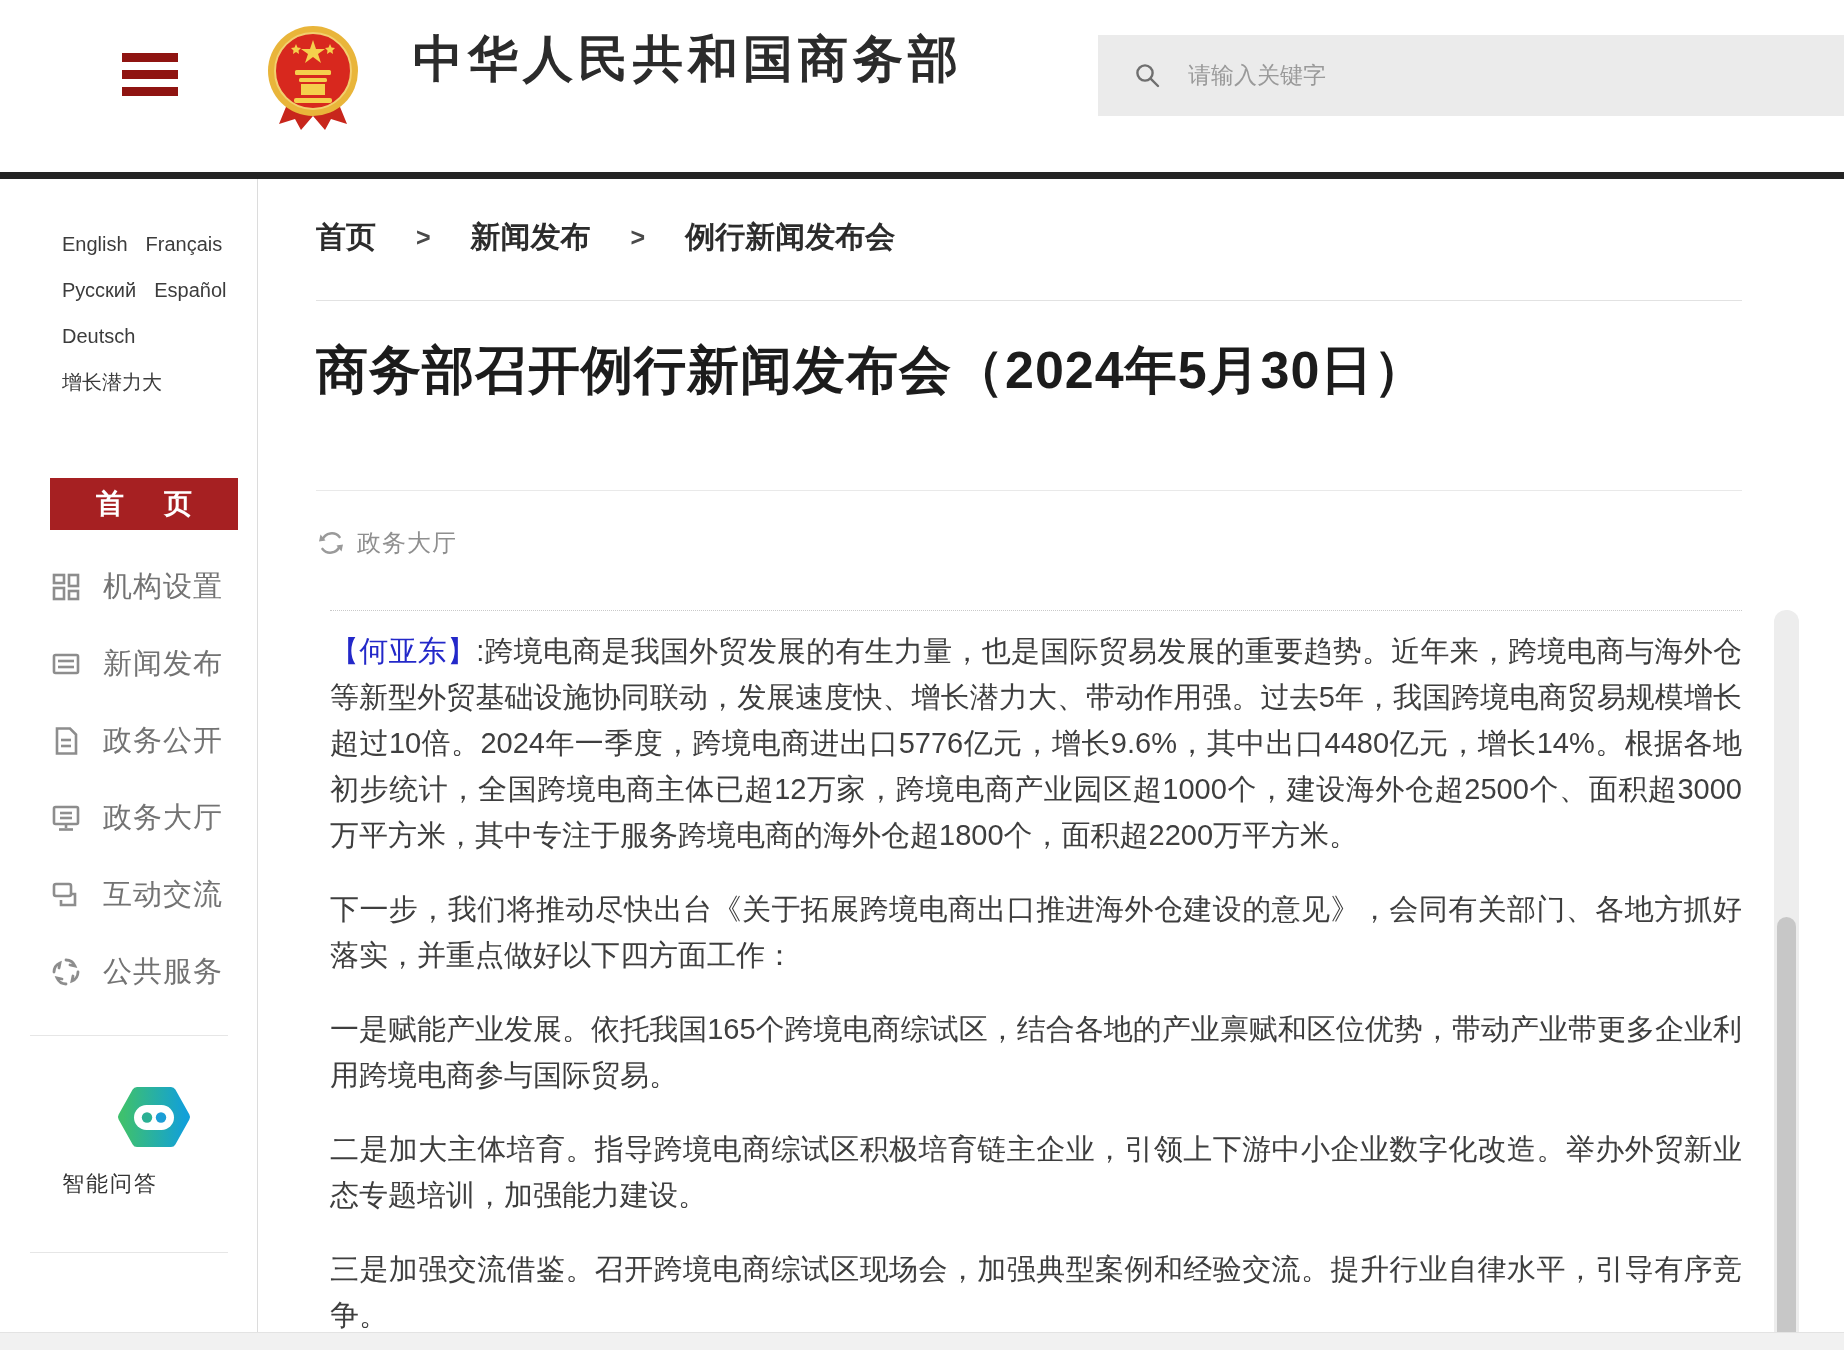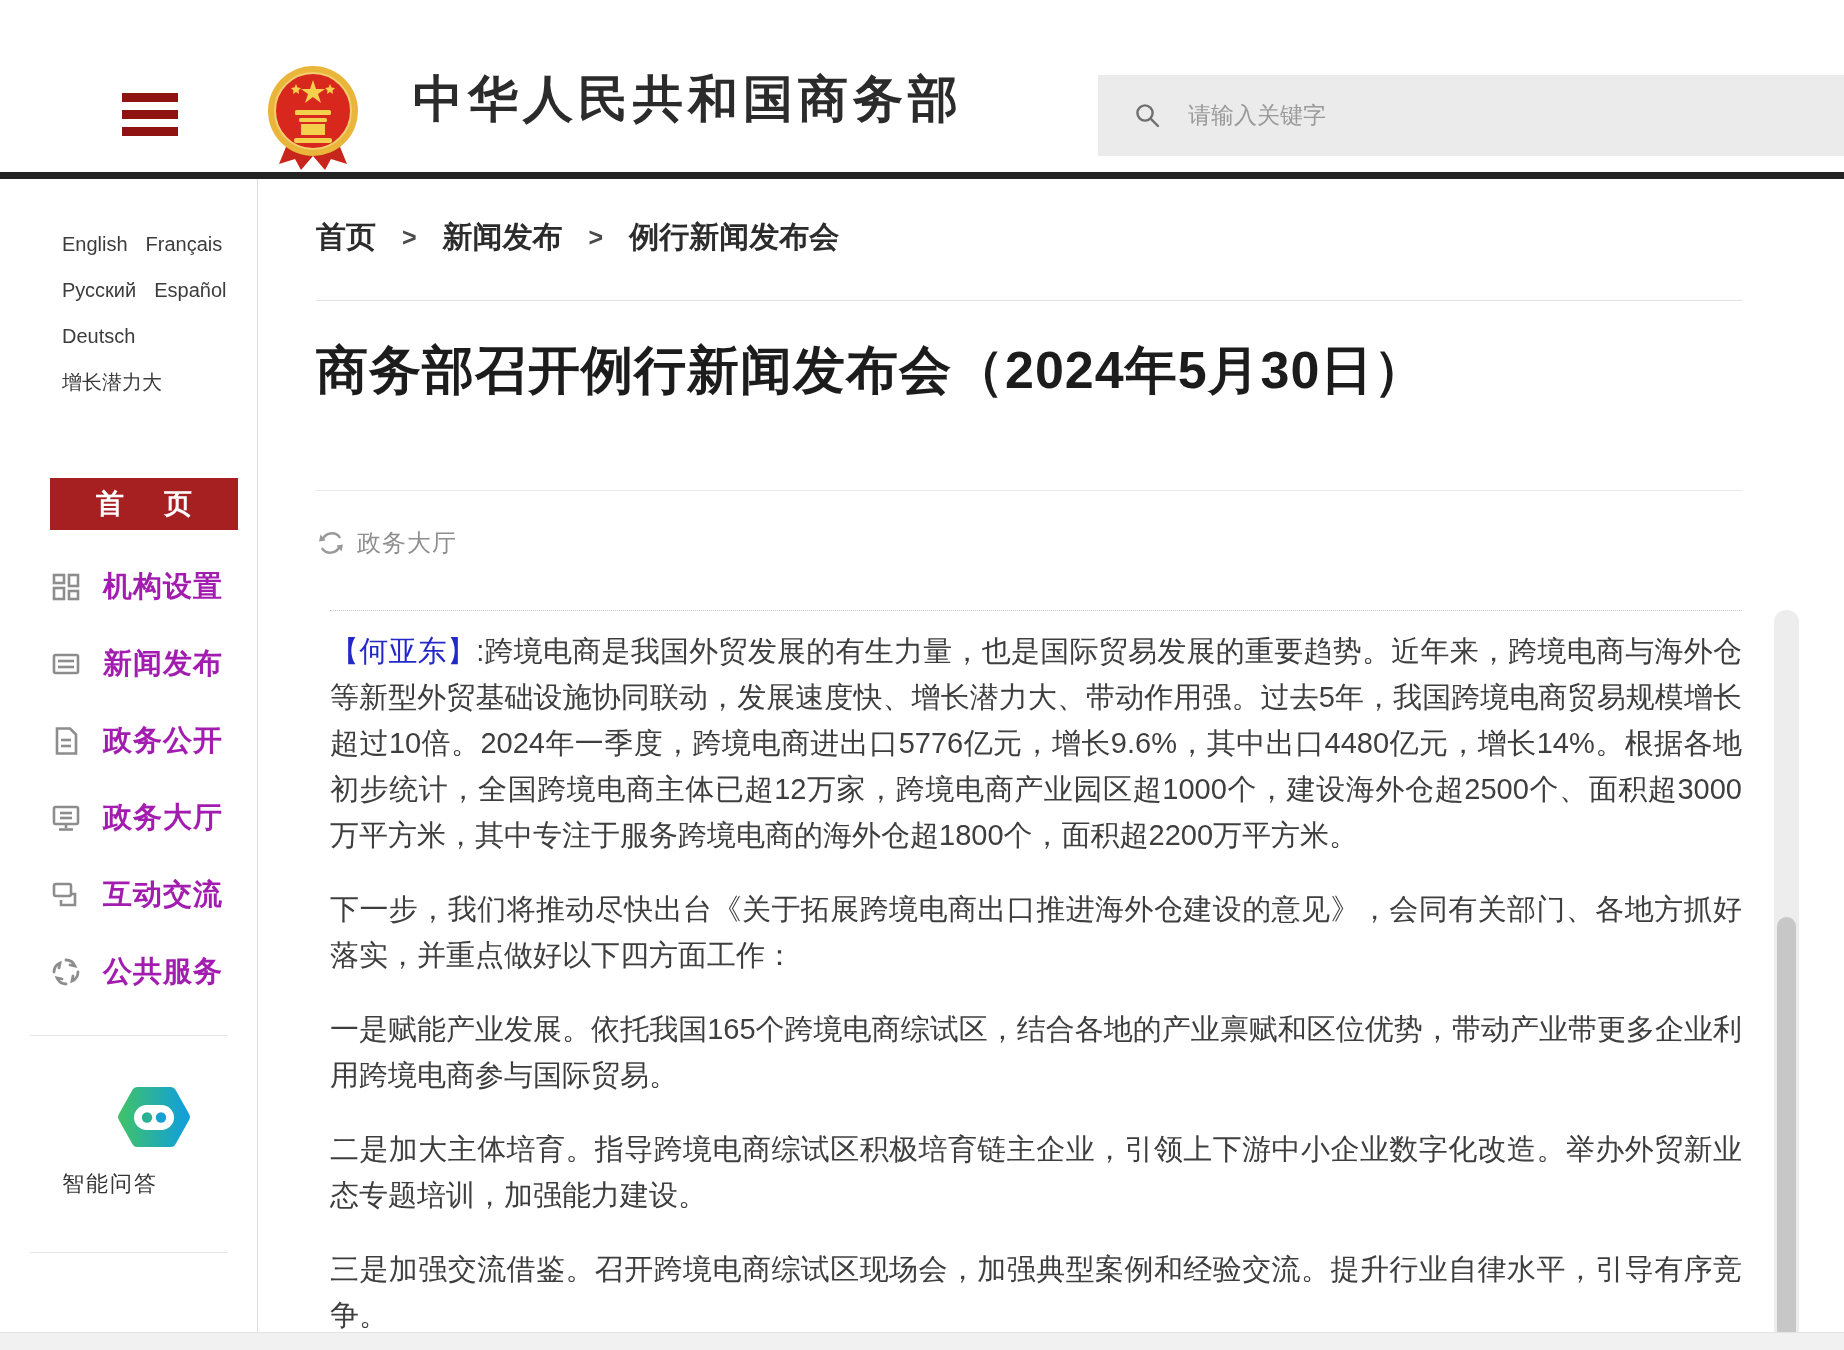--- a/index.html
+++ b/index.html
@@ -3,49 +3,49 @@
 <meta charset="utf-8">
 <style>
   * { margin:0; padding:0; box-sizing:border-box; }
   html,body { width:1844px; height:1350px; }
   body {
     position:relative; overflow:hidden; background:#fff;
     font-family:"Liberation Sans","DejaVu Sans",sans-serif; color:#333;
   }
 
   
-  .header { position:absolute; left:0; top:0; width:1844px; height:216px; background:#fff;margin-top:40px; }
+  .header { position:absolute; left:0; top:0; width:1844px; height:216px; background:#fff; }
   .hamburger { position:absolute; left:122px; top:52px; width:56px; height:44px; background:none; border:none; cursor:pointer; }
   .hamburger span { display:block; width:56px; height:9px; background:#8f1411; margin-bottom:8px; }
   .emblem { position:absolute; left:266px; top:18px; width:94px; height:118px; }
   .site-title { position:absolute; left:413px; top:26px; font-size:50px; font-weight:700; letter-spacing:5px; color:#2b2b2b; white-space:nowrap; }
   .site-subtitle { position:absolute; left:414px; top:94px; font-size:16px; letter-spacing:1px; color:#3a3a3a; white-space:nowrap; }
   .search-box { position:absolute; left:1098px; top:35px; width:746px; height:81px; background:#ebebeb; }
   .search-box svg { position:absolute; left:36px; top:27px; }
   .search-box input { position:absolute; left:90px; top:0; width:620px; height:81px; border:none; outline:none; background:transparent; font-size:23px; color:#a16207; font-family:inherit; }
   .search-box input::placeholder { color:#9a9a9a; }
   .black-bar { position:absolute; left:0; top:172px; width:1844px; height:7px; background:#242424; }
 
   
   .sidebar { position:absolute; left:0; top:179px; width:258px; height:1153px; background:#fff; border-right:1px solid #dcdcdc; }
   .lang-block { position:absolute; left:62px; top:42px; font-size:20px; color:#3c3c3c; line-height:46px; white-space:nowrap; }
   .lang-block a { color:#3c3c3c; text-decoration:none; margin-right:18px; cursor:pointer; }
   .home-btn { position:absolute; left:50px; top:299px; width:188px; height:52px; background:#a62022; color:#fff;
     font-size:28px; font-weight:700; letter-spacing:16px; text-indent:16px; border:none; cursor:pointer;
     display:flex; align-items:center; justify-content:center; font-family:inherit; }
   .menu-item { position:absolute; left:50px; height:34px; display:flex; align-items:center; cursor:pointer; }
   .menu-item .mi-icon { width:32px; height:32px; margin-right:21px; flex:0 0 auto; }
-  .menu-item .mi-label { font-size:29px; font-weight:700; color:#a21caf; letter-spacing:1px; white-space:nowrap; }
+  .menu-item .mi-label { font-size:29px; font-weight:400; color:#737373; letter-spacing:1px; white-space:nowrap; }
   .side-divider { position:absolute; left:30px; width:198px; height:1px; background:#e6e6e6; }
   .qa-icon { position:absolute; left:113px; top:905px; width:82px; height:66px; }
   .qa-label { position:absolute; left:62px; top:990px; width:184px; text-align:left; font-size:22px; color:#333; letter-spacing:2px; cursor:pointer; }
 
   
   .main { position:absolute; left:258px; top:179px; width:1586px; height:1153px; background:#fff; }
-  .breadcrumb { position:absolute; left:58px; top:38px; display:flex; align-items:center; gap:26px;
+  .breadcrumb { position:absolute; left:58px; top:38px; display:flex; align-items:center; gap:40px;
     font-size:30px; font-weight:700; color:#2c2c2c; }
   .breadcrumb a { color:#2c2c2c; text-decoration:none; cursor:pointer; }
   .breadcrumb .sep { font-size:25px; color:#4a4a4a; font-weight:700; }
   .hr1 { position:absolute; left:58px; top:121px; width:1426px; height:1px; background:#e2e2e2; }
   .article-title { position:absolute; left:58px; top:157px; width:1426px; font-size:52px; font-weight:700; color:#1c1c1c; letter-spacing:1px; white-space:nowrap; }
   .hr2 { position:absolute; left:58px; top:311px; width:1426px; height:1px; background:#e9e9e9; }
   .refresh-row { position:absolute; left:58px; top:348px; display:flex; align-items:center; gap:11px; cursor:pointer; }
   .refresh-row .rlabel { font-size:24px; color:#8f8f8f; letter-spacing:1px; }
   .article-body { position:absolute; left:72px; top:431px; width:1412px; border-top:1px dotted #c9c9c9; padding-top:17px;
     font-size:29px; line-height:46px; color:#3e3e3e; text-align:justify; }

